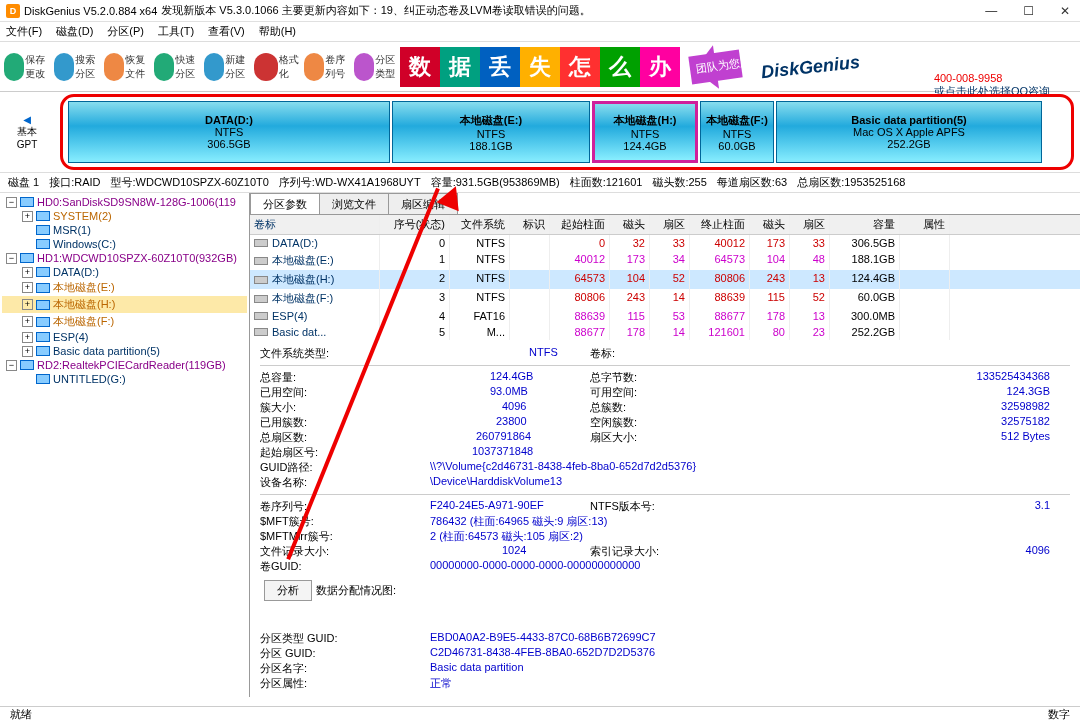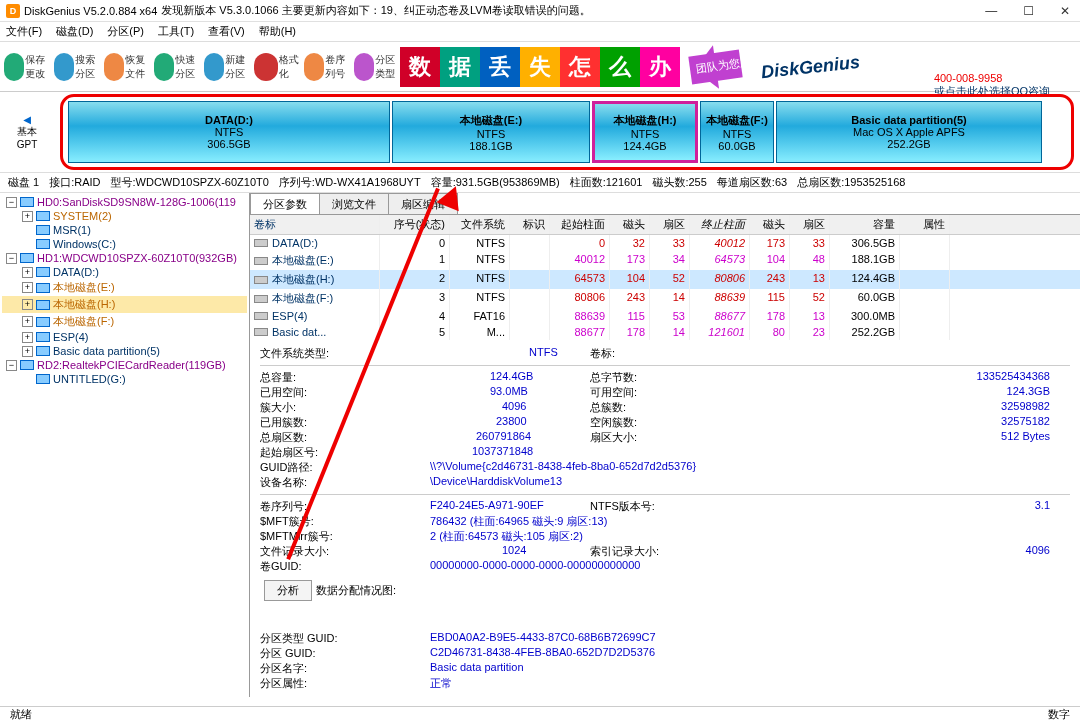--- a/index.html
+++ b/index.html
@@ -53,21 +53,21 @@
 
 .ptable { font-size:11px; }
 .ptable .hdr { display:flex; background:#f0f0f0; border-bottom:1px solid #ccc; }
 .ptable .hdr div, .ptable .row div { padding:2px 4px; border-right:1px solid #eee; text-align:right; }
 .ptable .row { display:flex; }
 .ptable .row:nth-child(even){ }
 .ptable .row.sel { background:#cde8ff; }
 .c-vol{width:130px;text-align:left !important;color:#036;display:flex;align-items:center;gap:4px;}
 .c-seq{width:70px;} .c-fs{width:60px;} .c-flag{width:40px;}
 .c-sc{width:60px;} .c-sh{width:40px;} .c-ss{width:40px;}
-.c-ec{width:60px;font-style:italic;} .c-eh{width:40px;} .c-es{width:40px;}
+.c-ec{width:60px;} .c-eh{width:40px;} .c-es{width:40px;}
 .c-cap{width:70px;} .c-attr{width:50px;}
 .dkic{width:14px;height:8px;background:#ccc;border:1px solid #888;display:inline-block;}
 .rb{color:#c00;} .pk{color:#c0c;}
 
 .detail { padding:6px 10px; font-size:11px; color:#036; position:relative; }
 .detail .ln { display:flex; }
 .detail .lab { color:#000; }
 .detail .val { color:#00c; }
 .detail .col2 { position:absolute; left:340px; }
 .detail .col2vr { position:absolute; right:30px; color:#00c; }

